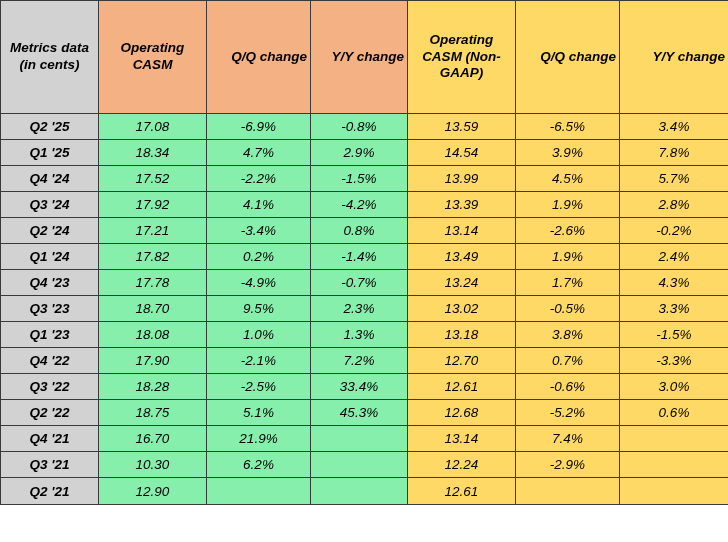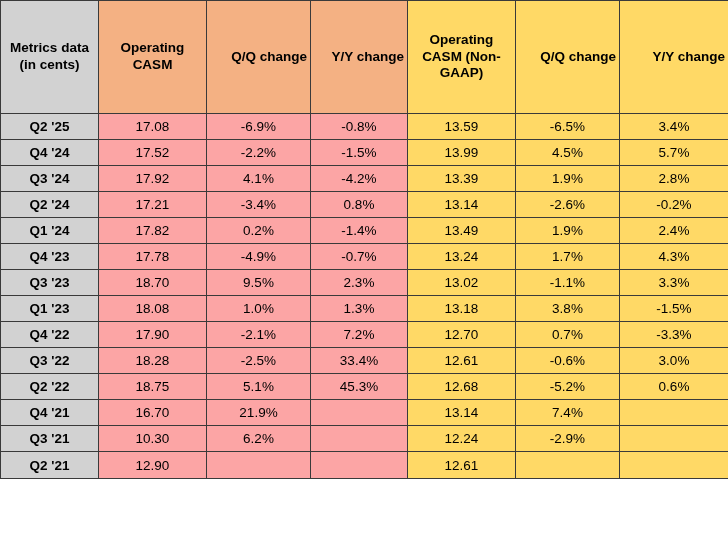--- a/index.html
+++ b/index.html
@@ -10,20 +10,21 @@
   body {
     width: 728px;
     height: 542px;
     font-family: "Liberation Sans", sans-serif;
     overflow: hidden;
   }
   #wrap {
     position: relative;
     width: 728px;
     height: 394px;
+    font-style: italic;
   }
   
   #watermark {
     position: absolute;
     left: 0;
     top: 268px;
     width: 728px;
     text-align: center;
     font-family: "Liberation Serif", serif;
     font-size: 74px;
@@ -65,21 +66,21 @@
     font-size: 13.5px;
     height: 108px;
     line-height: 1.25;
     padding: 2px 3px;
   }
   .hdr-grey   { background: #d2d2d2; }
   .hdr-orange { background: #f4b183; }
   .hdr-yellow { background: #ffd966; }
 
   .cell-grey   { background: #d2d2d2; font-weight: bold; margin-top: 8px; }
-  .cell-orange { background: #fca5a5; }
+  .cell-orange { background: #86efac; }
   .cell-yellow { background: #ffd966; }
 
   
   tbody tr:last-child td { height: 26px; }
 
   .nowrap { white-space: nowrap; text-align: right; }
 </style>
 </head>
 <body>
 
@@ -129,20 +130,29 @@
       <tr>
         <td class="cell-grey">Q2 '25</td>
         <td class="cell-orange">17.08</td>
         <td class="cell-orange">-6.9%</td>
         <td class="cell-orange">-0.8%</td>
         <td class="cell-yellow">13.59</td>
         <td class="cell-yellow">-6.5%</td>
         <td class="cell-yellow">3.4%</td>
       </tr>
       <tr>
+        <td class="cell-grey">Q1 '25</td>
+        <td class="cell-orange">18.34</td>
+        <td class="cell-orange">4.7%</td>
+        <td class="cell-orange">2.9%</td>
+        <td class="cell-yellow">14.54</td>
+        <td class="cell-yellow">3.9%</td>
+        <td class="cell-yellow">7.8%</td>
+      </tr>
+      <tr>
         <td class="cell-grey">Q4 '24</td>
         <td class="cell-orange">17.52</td>
         <td class="cell-orange">-2.2%</td>
         <td class="cell-orange">-1.5%</td>
         <td class="cell-yellow">13.99</td>
         <td class="cell-yellow">4.5%</td>
         <td class="cell-yellow">5.7%</td>
       </tr>
       <tr>
         <td class="cell-grey">Q3 '24</td>
@@ -179,21 +189,21 @@
         <td class="cell-yellow">13.24</td>
         <td class="cell-yellow">1.7%</td>
         <td class="cell-yellow">4.3%</td>
       </tr>
       <tr>
         <td class="cell-grey">Q3 '23</td>
         <td class="cell-orange">18.70</td>
         <td class="cell-orange">9.5%</td>
         <td class="cell-orange">2.3%</td>
         <td class="cell-yellow">13.02</td>
-        <td class="cell-yellow">-1.1%</td>
+        <td class="cell-yellow">-0.5%</td>
         <td class="cell-yellow">3.3%</td>
       </tr>
       <tr>
         <td class="cell-grey">Q1 '23</td>
         <td class="cell-orange">18.08</td>
         <td class="cell-orange">1.0%</td>
         <td class="cell-orange">1.3%</td>
         <td class="cell-yellow">13.18</td>
         <td class="cell-yellow">3.8%</td>
         <td class="cell-yellow">-1.5%</td>

